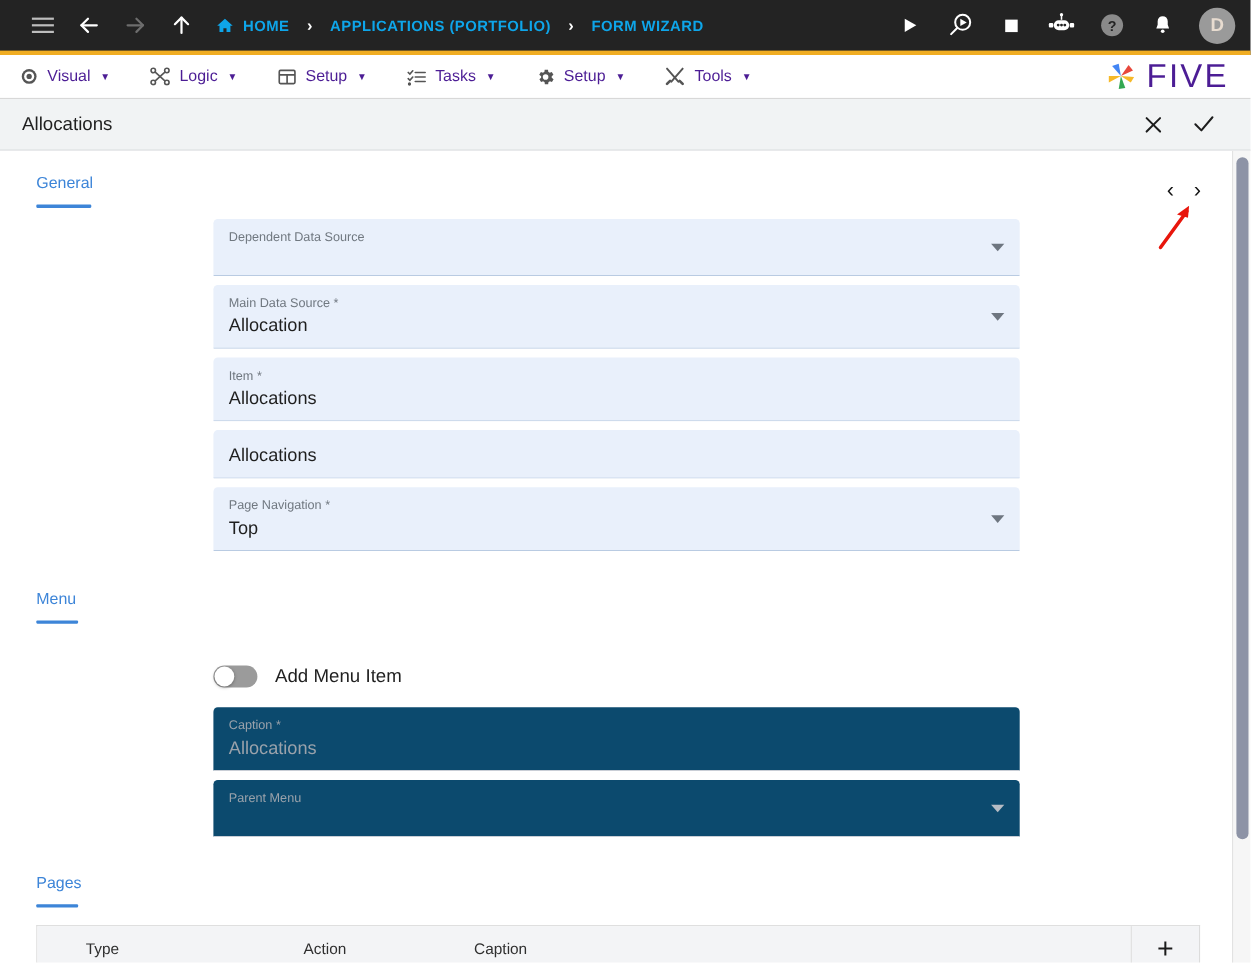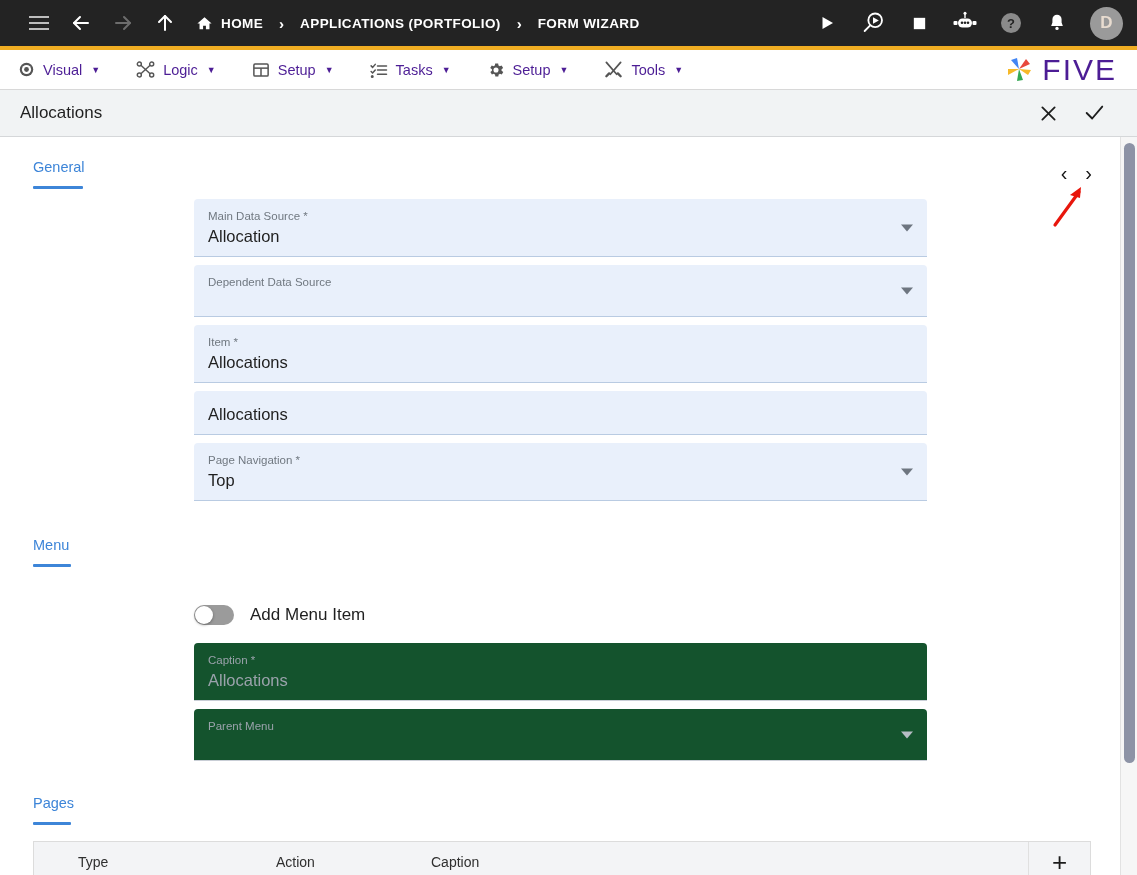--- a/index.html
+++ b/index.html
@@ -26,21 +26,21 @@
     display: flex; align-items: center; justify-content: center;
     color: #ffffff;
     flex-shrink: 0;
   }
   .tb-icon.dim { color: #6d6d6d; }
   .hamburger { display: flex; flex-direction: column; gap: 4px; }
   .hamburger span { display: block; width: 20px; height: 2px; background: #bdbdbd; }
 
   .crumb {
     display: flex; align-items: center;
-    color: #ffffff;
+    color: #0ea5e9;
     font-size: 13.5px;
     font-weight: bold;
     letter-spacing: 0.4px;
     white-space: nowrap;
   }
   .crumb-sep {
     color: #ffffff; font-size: 15px; font-weight: bold;
     padding: 0 16px;
   }
   .home-icon { margin-right: 8px; display:flex; align-items:center; }
@@ -147,21 +147,21 @@
   }
   .field .arrow {
     position: absolute; right: 14px; top: 50%;
     transform: translateY(-50%);
     width: 0; height: 0;
     border-left: 6px solid transparent;
     border-right: 6px solid transparent;
     border-top: 7px solid #6e7680;
   }
   
-  .field.disabled { background: #14532d; border-bottom-color: #c9ced6; }
+  .field.disabled { background: #0c4a6e; border-bottom-color: #c9ced6; }
   .field.disabled .flabel { color: #9aa2ab; }
   .field.disabled .fvalue { color: #9aa2ab; }
   .field.disabled .arrow { border-top-color: #b6bcc4; }
 
   
   .pager {
     position: absolute; right: 28px; top: 26px;
     display: flex; align-items: center; gap: 18px;
     z-index: 5;
   }
@@ -443,29 +443,29 @@
     </svg>
 
     <div class="section">
       <div class="section-tab">
         <span class="lbl">General</span>
         <div class="bar"></div>
       </div>
 
       <div class="fields">
 
+        <div class="field tall">
+          <div class="flabel">Dependent Data Source</div>
+          <div class="fvalue"></div>
+          <div class="arrow"></div>
+        </div>
+
         <div class="field">
           <div class="flabel">Main Data Source *</div>
           <div class="fvalue">Allocation</div>
-          <div class="arrow"></div>
-        </div>
-
-        <div class="field tall">
-          <div class="flabel">Dependent Data Source</div>
-          <div class="fvalue"></div>
           <div class="arrow"></div>
         </div>
 
         <div class="field">
           <div class="flabel">Item *</div>
           <div class="fvalue">Allocations</div>
         </div>
 
         <div class="field">
           <div class="fvalue">Allocations</div>

